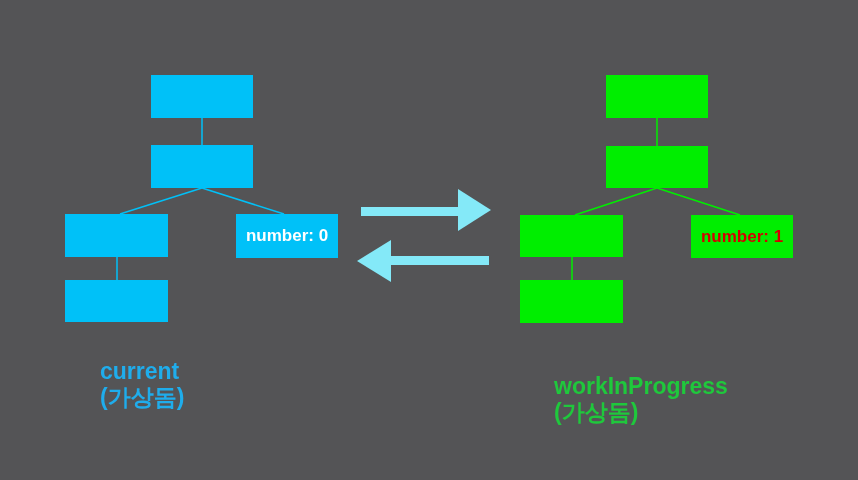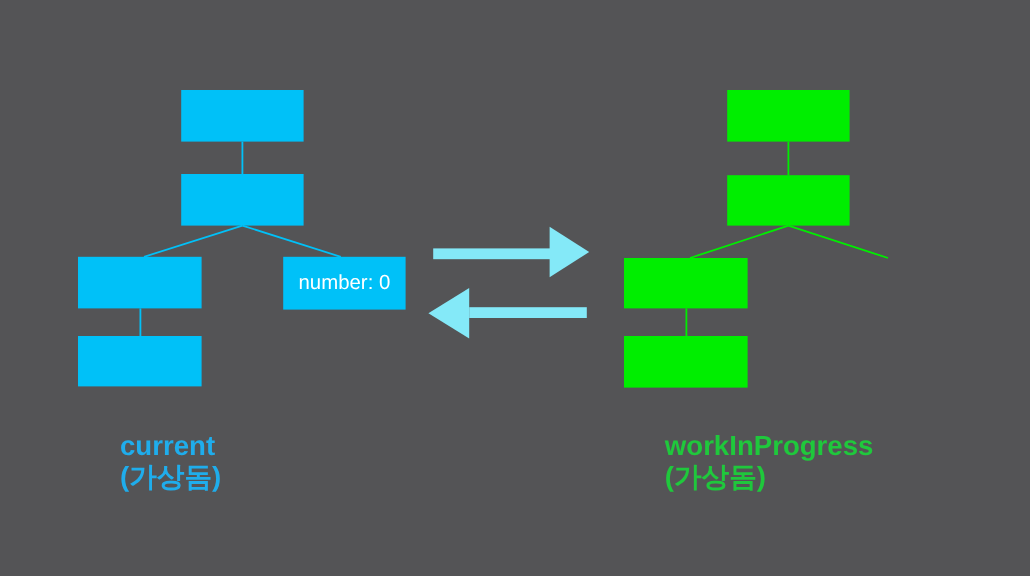--- a/index.html
+++ b/index.html
@@ -13,21 +13,21 @@
   .connector-layer {
     position: absolute;
     left: 0; top: 0;
     width: 858px; height: 480px;
   }
   .node {
     position: absolute;
     display: flex;
     align-items: center;
     justify-content: center;
-    font-weight: normal;
+    font-weight: bold;
     font-size: 17px;
     letter-spacing: 0px;
   }
   
   .c-root  { left: 151px; top: 75px;  width: 102px; height: 43px; }
   .c-mid   { left: 151px; top: 145px; width: 102px; height: 43px; }
   .c-childL{ left: 65px;  top: 214px; width: 103px; height: 43px; }
   .c-value { left: 236px; top: 214px; width: 102px; height: 44px; }
   .c-leaf  { left: 65px;  top: 280px; width: 103px; height: 42px; }
   
@@ -80,24 +80,25 @@
 
   <div class="node c-root" style="background-color: rgb(0, 193, 248);"></div>
   <div class="node c-mid" style="background-color: rgb(0, 193, 248);"></div>
   <div class="node c-childL" style="background-color: rgb(0, 193, 248);"></div>
   <div class="node c-value" style="background-color: rgb(0, 193, 248); color: rgb(255, 255, 255);">number: 0</div>
   <div class="node c-leaf" style="background-color: rgb(0, 193, 248);"></div>
 
   <div class="node w-root" style="background-color: rgb(0, 238, 0);"></div>
   <div class="node w-mid" style="background-color: rgb(0, 238, 0);"></div>
   <div class="node w-childL" style="background-color: rgb(0, 238, 0);"></div>
+  <div class="node w-value" style="background-color: rgb(0, 238, 0); color: rgb(212, 0, 0);">number: 1</div>
   <div class="node w-leaf" style="background-color: rgb(0, 238, 0);"></div>
 
   <div class="tree-label label-current" style="color: rgb(31, 173, 236);">
     <div>current</div>
     <div>(가상돔)</div>
   </div>
-  <div class="tree-label label-wip" style="color: rgb(31, 200, 60);">
+  <div class="tree-label label-wip" style="color: rgb(31, 200, 60); margin-top: 15px;">
     <div>workInProgress</div>
     <div>(가상돔)</div>
   </div>
 
 </div>
 
 </body></html>

